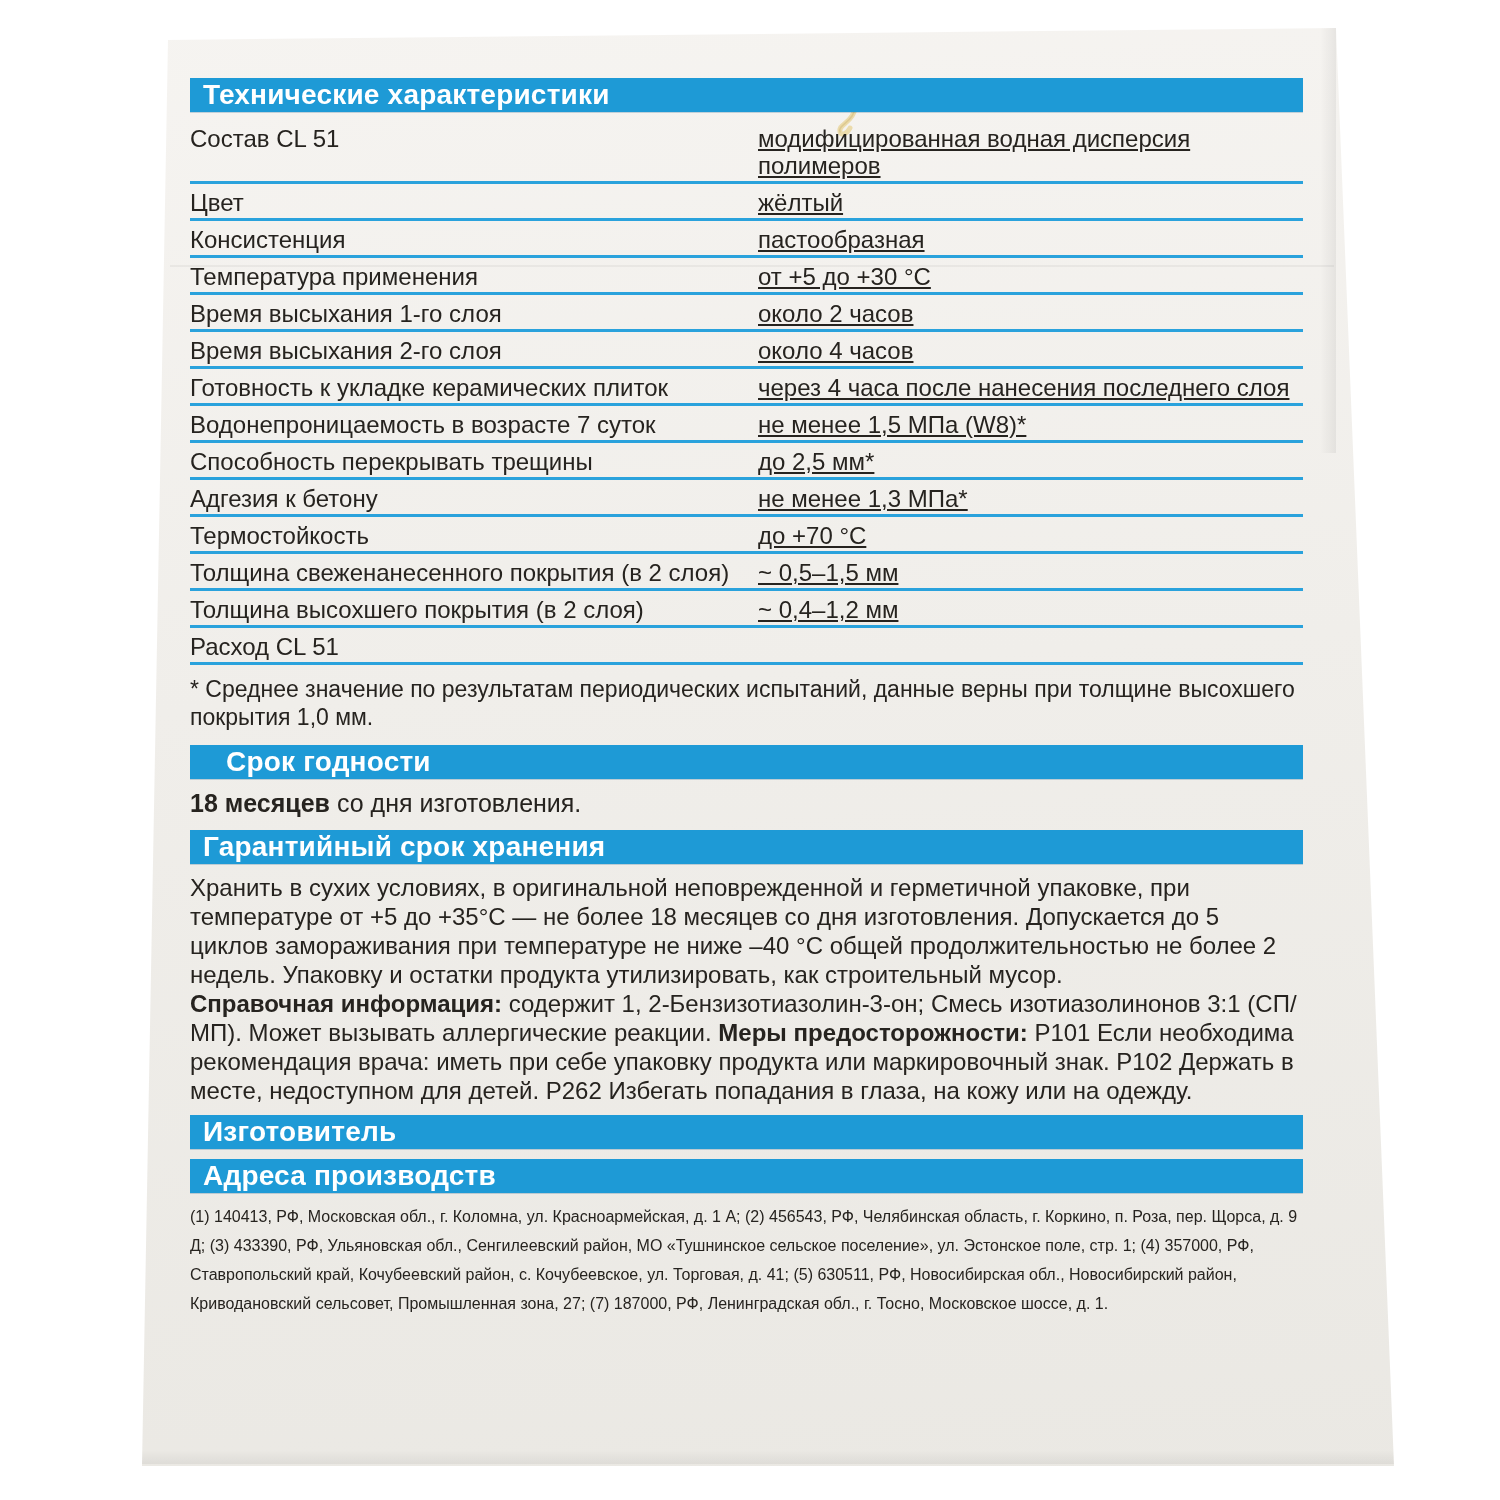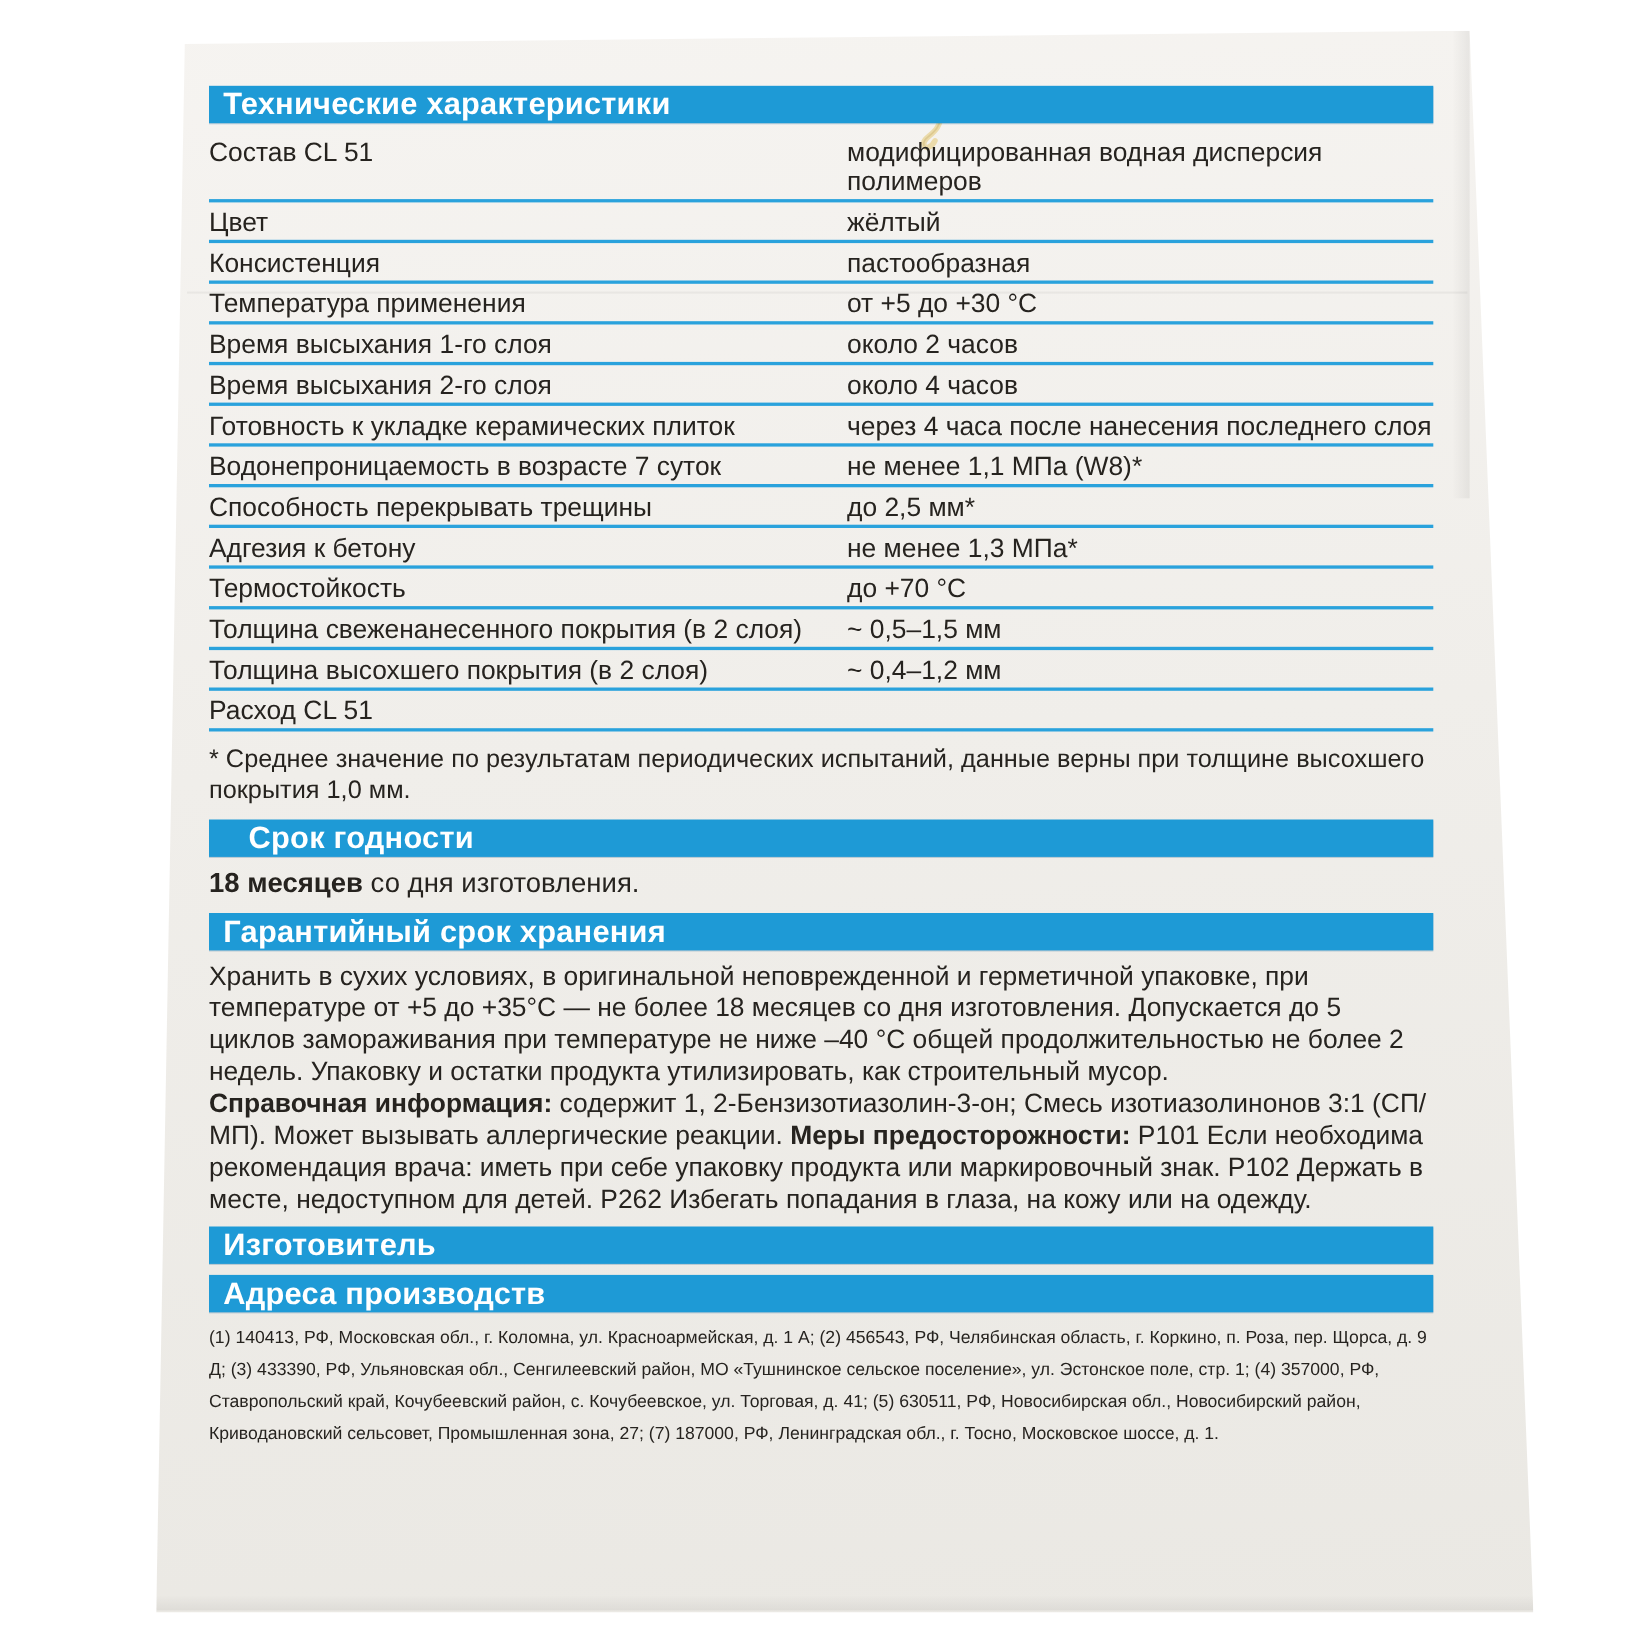--- a/index.html
+++ b/index.html
@@ -37,22 +37,22 @@
     height:34px;line-height:33px;padding-left:13px;
     box-shadow:0 1px 0 rgba(10,85,135,.22);
   }
   .table{margin-top:8px;}
   .trow{
     display:flex;align-items:flex-start;
     border-bottom:3px solid #2aa2dc;
     padding:5px 0 2px;
     font-size:24px;line-height:27px;
   }
-  .tlabel{width:568px;flex:none;padding-right:12px;}
-  .tvalue{flex:1;}
+  .tlabel{width:568px;flex:none;}
+  .tvalue{flex:1;text-decoration:underline;}
 
   .footnote{margin-top:10px;font-size:23px;line-height:28px;}
 
   .bar.m-shelf{margin-top:14px;padding-left:36px;}
   .bar.m-storage{margin-top:12px;}
   .bar.m-manuf{margin-top:10px;}
   .bar.m-addr{margin-top:10px;}
 
   p{margin:0;}
   .shelf{margin-top:10px;font-size:25px;line-height:29px;}
@@ -105,21 +105,21 @@
     <div class="trow">
       <div class="tlabel">Время высыхания 2-го слоя</div>
       <div class="tvalue">около 4 часов</div>
     </div>
     <div class="trow">
       <div class="tlabel">Готовность к укладке керамических плиток</div>
       <div class="tvalue">через 4 часа после нанесения последнего слоя</div>
     </div>
     <div class="trow">
       <div class="tlabel">Водонепроницаемость в возрасте 7 суток</div>
-      <div class="tvalue">не менее 1,1 МПа (W8)*</div>
+      <div class="tvalue">не менее 1,5 МПа (W8)*</div>
     </div>
     <div class="trow">
       <div class="tlabel">Способность перекрывать трещины</div>
       <div class="tvalue">до 2,5 мм*</div>
     </div>
     <div class="trow">
       <div class="tlabel">Адгезия к бетону</div>
       <div class="tvalue">не менее 1,3 МПа*</div>
     </div>
     <div class="trow">

